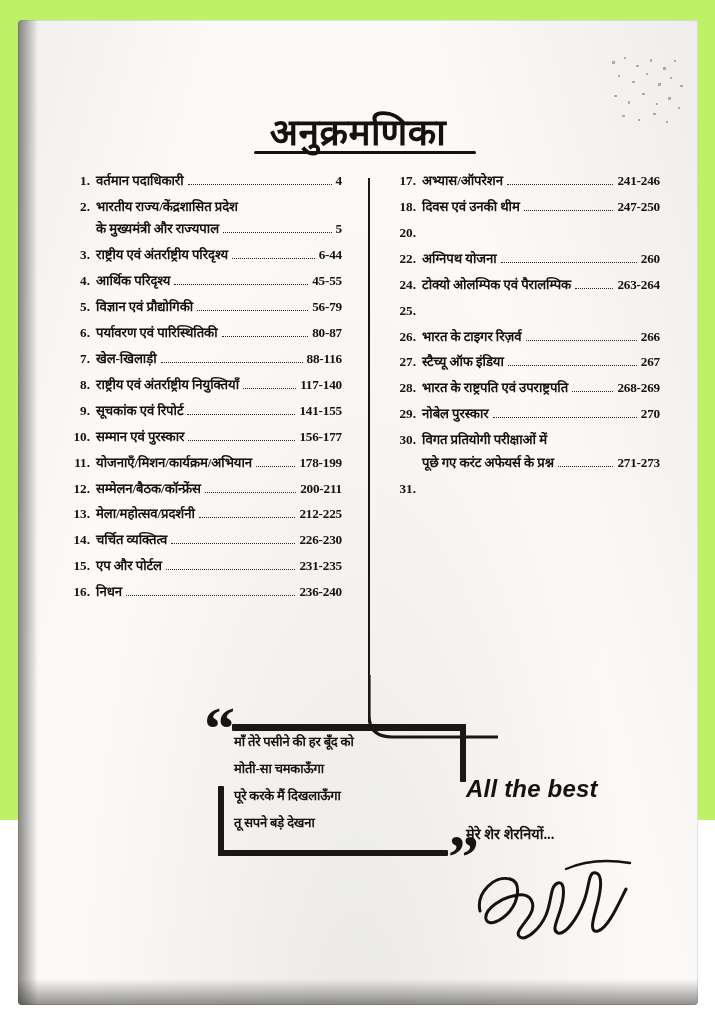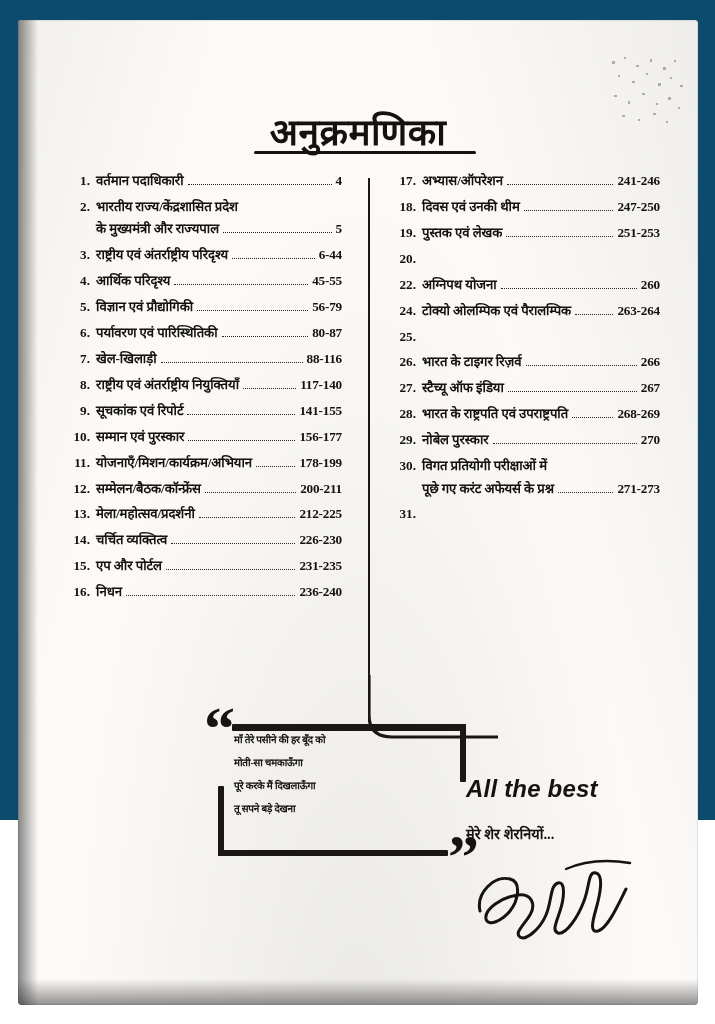--- a/index.html
+++ b/index.html
@@ -10,21 +10,21 @@
   body {
     width: 715px;
     height: 1024px;
     font-family: "Liberation Sans", sans-serif;
     overflow: hidden;
   }
   .page {
     position: relative;
     width: 715px;
     height: 820px;
-    background: #0c4a6e;
+    background: #bef264;
     box-sizing: border-box;
   }
   
   .sheet {
     position: absolute;
     left: 18px;
     top: 20px;
     width: 680px;
     height: 985px;
     background: #fbfaf8;
@@ -200,21 +200,21 @@
     top: 128px;
   }
   .quote-lines {
     position: absolute;
     left: 38px;
     top: 22px;
     width: 250px;
   }
   .qline {
     font-family: "Liberation Serif", serif;
-    font-size: 10px;
+    font-size: 13px;
     font-weight: 700;
     color: #14120f;
     margin-bottom: 9px;
     white-space: nowrap;
     letter-spacing: -0.2px;
   }
   .quote-bar-top {
     position: absolute;
     left: 36px;
     top: 14px;
@@ -507,30 +507,20 @@
         <div class="entry">
           <span class="num">18.</span>
           <span class="entry-body">
               <span class="line1">
             <span class="label">दिवस एवं उनकी थीम</span>
             <span class="dots"></span>
             <span class="pg">247-250</span>
           </span>
             </span>
         </div>
-        <div class="entry">
-          <span class="num">19.</span>
-          <span class="entry-body">
-              <span class="line1">
-            <span class="label">पुस्तक एवं लेखक</span>
-            <span class="dots"></span>
-            <span class="pg">251-253</span>
-          </span>
-            </span>
-        </div>
 
         <div class="entry">
           <span class="num">20.</span>
         </div>
 
         <div class="entry">
           <span class="num">22.</span>
           <span class="entry-body">
               <span class="line1">
             <span class="label">अग्निपथ योजना</span>

